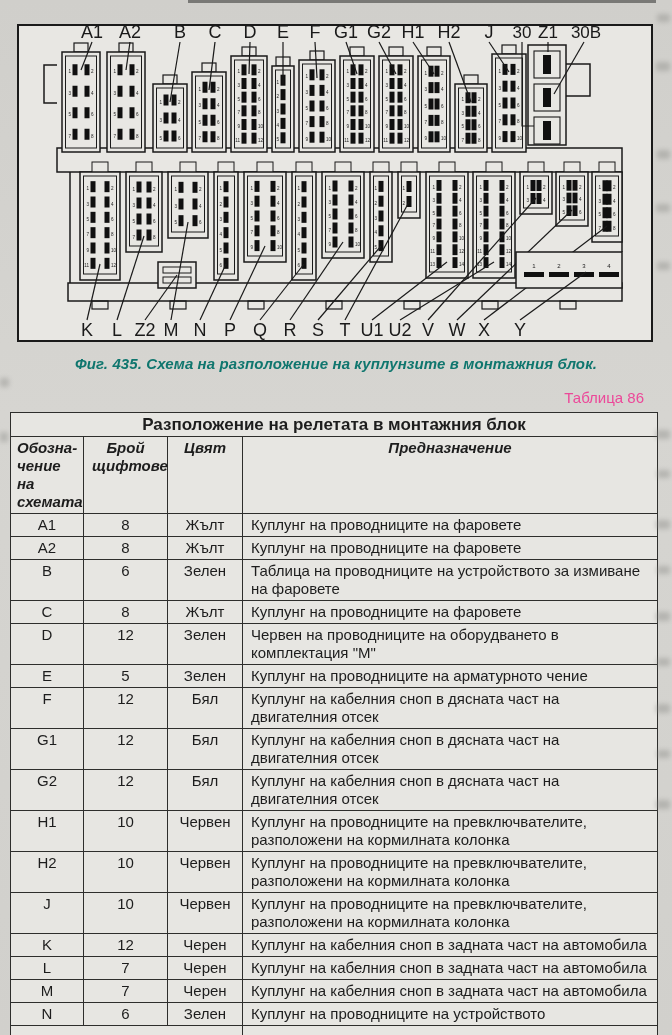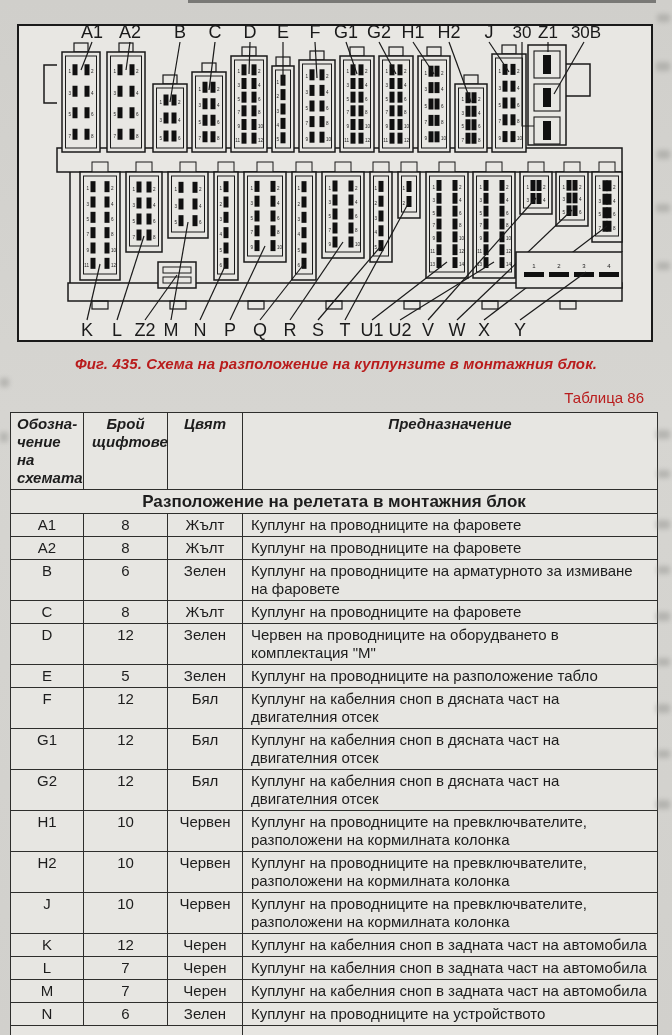--- a/index.html
+++ b/index.html
@@ -6,24 +6,24 @@
   body{
     width:672px;height:1035px;position:relative;overflow:hidden;
     background:linear-gradient(180deg,#d0cfcb 0%,#d6d5d1 40%,#d1d0cc 100%);
     font-family:"Liberation Sans", sans-serif;color:#1b1b1b;
   }
   #page{position:absolute;inset:0;}
   
   #diagram{position:absolute;left:0;top:0;width:672px;height:350px;}
   #caption{
     position:absolute;left:0;top:355px;width:672px;text-align:center;
-    font-size:15px;font-weight:bold;font-style:italic;color:#b91c1c;letter-spacing:.1px;
+    font-size:15px;font-weight:bold;font-style:italic;color:#0f766e;letter-spacing:.1px;
   }
   #table-tag{
-    position:absolute;top:389px;right:28px;font-size:15px;color:#b91c1c;
+    position:absolute;top:389px;right:28px;font-size:15px;color:#ec4899;
   }
   
   #relay-table{
     position:absolute;left:10px;top:412px;width:648px;
     border-collapse:collapse;table-layout:fixed;
     background:#e7e6e2;
   }
   #relay-table td{
     border:1.5px solid #2e2e2c;padding:2px 8px;
     font-size:15px;line-height:18px;vertical-align:top;color:#1d1d1d;
@@ -730,68 +730,68 @@
 
   <table id="relay-table">
     <colgroup>
       <col style="width:73px">
         <col style="width:84px">
         <col style="width:75px">
         <col>
     </colgroup>
     <thead>
         <tr>
+          <td colspan="4" class="title-cell">Разположение на релетата в монтажния блок</td>
+        </tr>
+        <tr>
           <td class="hdr h0">Обозна-
 чение на
 схемата</td>
           <td class="hdr h1">Брой
 щифтове</td>
           <td class="hdr h2">Цвят</td>
           <td class="hdr h3">Предназначение</td>
         </tr>
-        <tr>
-          <td colspan="4" class="title-cell">Разположение на релетата в монтажния блок</td>
-        </tr>
       </thead>
     <tbody>
         <tr>
           <td class="c0">A1</td>
           <td class="c1">8</td>
           <td class="c2">Жълт</td>
           <td class="c3">Куплунг на проводниците на фаровете</td>
         </tr>
         <tr>
           <td class="c0">A2</td>
           <td class="c1">8</td>
           <td class="c2">Жълт</td>
           <td class="c3">Куплунг на проводниците на фаровете</td>
         </tr>
         <tr>
           <td class="c0">B</td>
           <td class="c1">6</td>
           <td class="c2">Зелен</td>
-          <td class="c3">Куплунг на проводниците на арматурното за измиване на фаровете</td>
+          <td class="c3">Таблица на проводниците на устройството за измиване на фаровете</td>
         </tr>
         <tr>
           <td class="c0">C</td>
           <td class="c1">8</td>
           <td class="c2">Жълт</td>
           <td class="c3">Куплунг на проводниците на фаровете</td>
         </tr>
         <tr>
           <td class="c0">D</td>
           <td class="c1">12</td>
           <td class="c2">Зелен</td>
           <td class="c3">Червен на проводниците на оборудването в комплектация "М"</td>
         </tr>
         <tr>
           <td class="c0">E</td>
           <td class="c1">5</td>
           <td class="c2">Зелен</td>
-          <td class="c3">Куплунг на проводниците на разположение табло</td>
+          <td class="c3">Куплунг на проводниците на арматурното чение</td>
         </tr>
         <tr>
           <td class="c0">F</td>
           <td class="c1">12</td>
           <td class="c2">Бял</td>
           <td class="c3">Куплунг на кабелния сноп в дясната част на двигателния отсек</td>
         </tr>
         <tr>
           <td class="c0">G1</td>
           <td class="c1">12</td>

